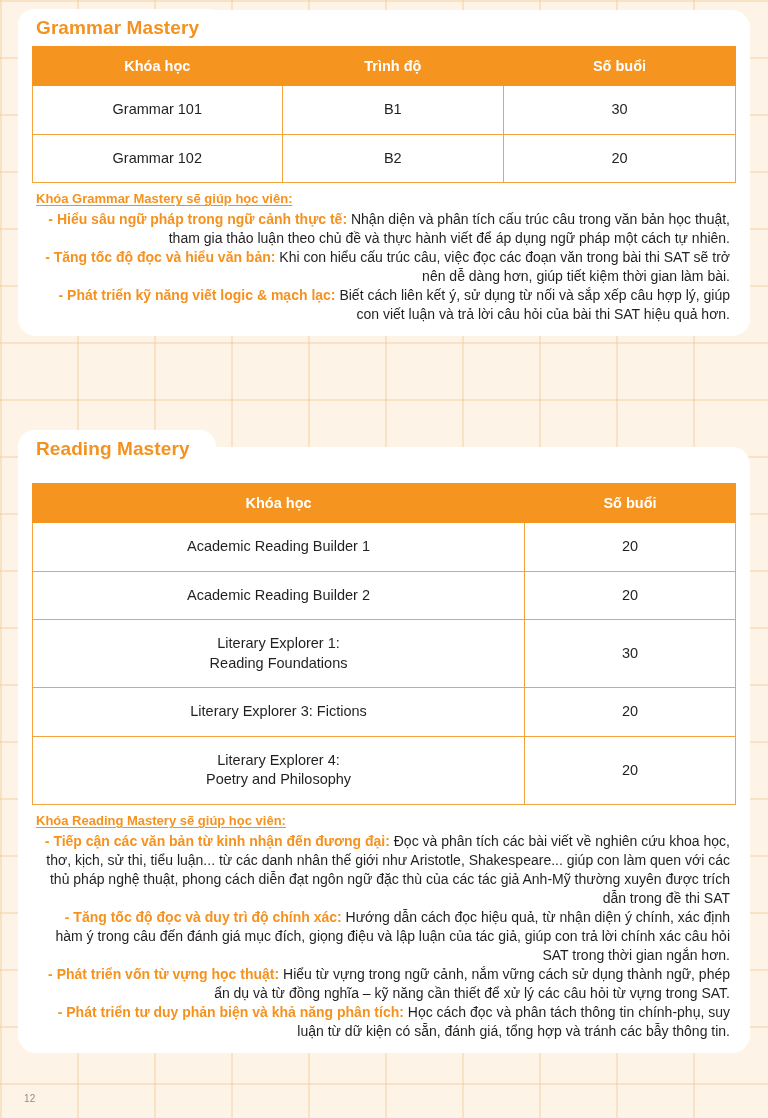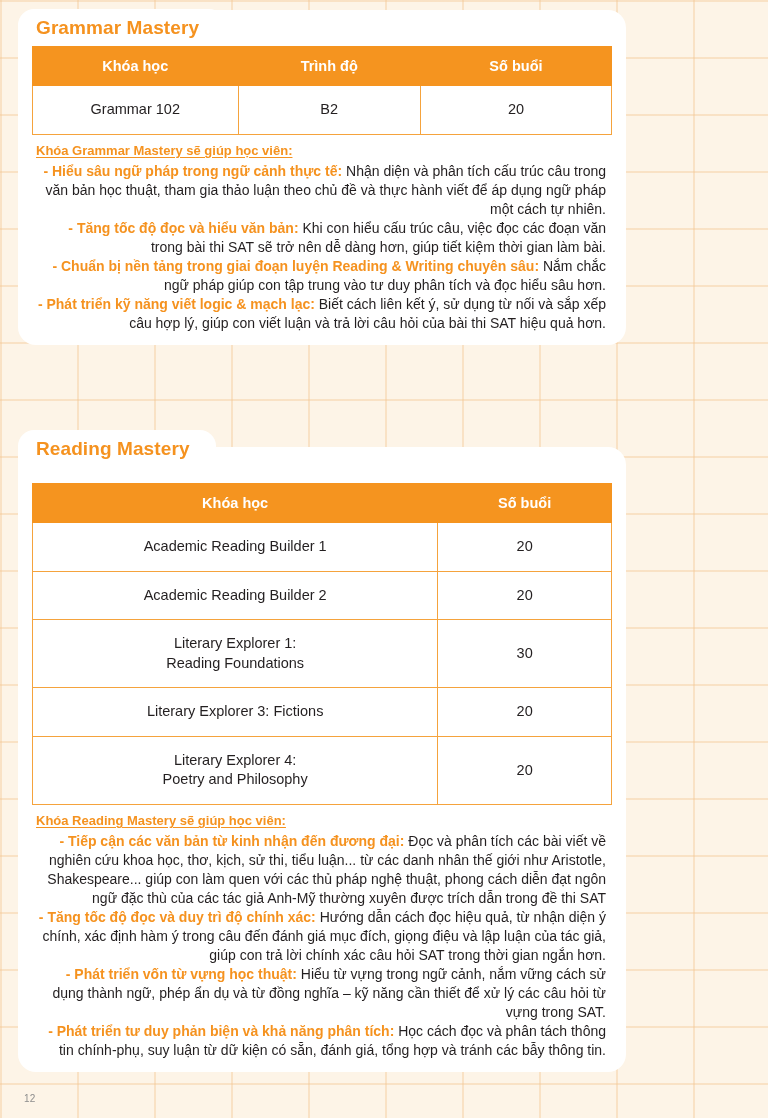--- a/index.html
+++ b/index.html
@@ -23,21 +23,21 @@
   .page {
     position: relative;
     width: 768px;
     height: 1118px;
   }
 
   
   .section {
     position: absolute;
     left: 18px;
-    width: 608px;
+    width: 732px;
     background: #ffffff;
     border-radius: 18px;
   }
   .section-grammar { top: 10px; }
   .section-reading { top: 447px; }
 
   
   .section-tab {
     position: absolute;
     left: 18px;
@@ -134,39 +134,41 @@
       <table class="course-table">
         <thead>
           <tr>
             <th style="width:35.5%">Khóa học</th>
             <th style="width:31.5%">Trình độ</th>
             <th style="width:33%">Số buổi</th>
           </tr>
         </thead>
         <tbody>
           <tr>
+            <td>Grammar 101</td>
+            <td>B1</td>
+            <td class="num">30</td>
+          </tr>
+          <tr>
             <td>Grammar 102</td>
             <td>B2</td>
             <td class="num">20</td>
           </tr>
         </tbody>
       </table>
 
       <div class="benefits-heading">Khóa Grammar Mastery sẽ giúp học viên:</div>
 
       <p class="benefit">
         <span class="lead">- Hiểu sâu ngữ pháp trong ngữ cảnh thực tế:</span><span> Nhận diện và phân tích cấu trúc câu trong văn bản học thuật, tham gia thảo luận theo chủ đề và thực hành viết để áp dụng ngữ pháp một cách tự nhiên.</span>
       </p>
       <p class="benefit">
         <span class="lead">- Tăng tốc độ đọc và hiểu văn bản:</span><span> Khi con hiểu cấu trúc câu, việc đọc các đoạn văn trong bài thi SAT sẽ trở nên dễ dàng hơn, giúp tiết kiệm thời gian làm bài.</span>
       </p>
       <p class="benefit">
-        <span class="lead">- Chuẩn bị nền tảng trong giai đoạn luyện Reading &amp; Writing chuyên sâu:</span><span> Nắm chắc ngữ pháp giúp con tập trung vào tư duy phân tích và đọc hiểu sâu hơn.</span>
-      </p>
-      <p class="benefit">
         <span class="lead">- Phát triển kỹ năng viết logic &amp; mạch lạc:</span><span> Biết cách liên kết ý, sử dụng từ nối và sắp xếp câu hợp lý, giúp con viết luận và trả lời câu hỏi của bài thi SAT hiệu quả hơn.</span>
       </p>
 
     </div>
   </div>
 
   <div class="section-tab tab-grammar">
     <div class="section-title">Grammar Mastery</div>
   </div>
 

